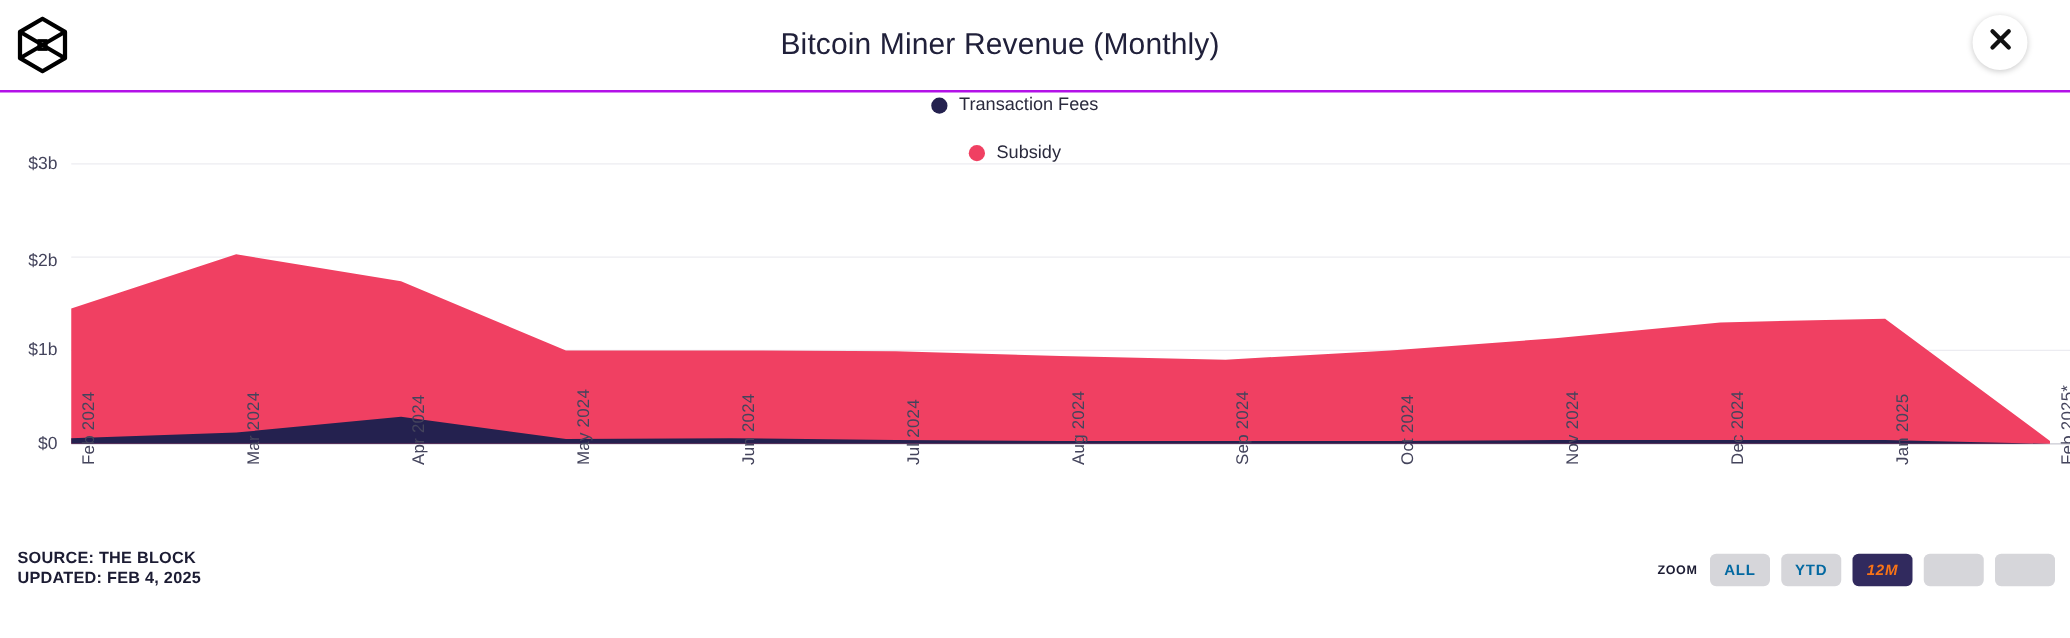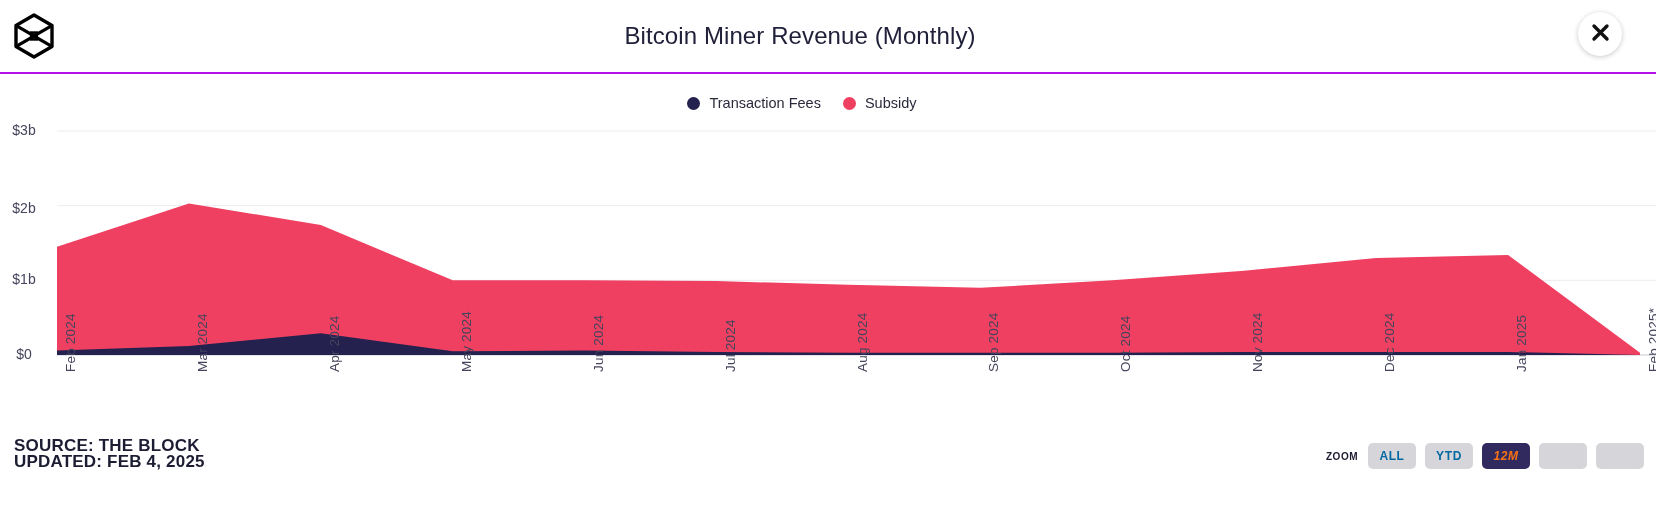--- a/index.html
+++ b/index.html
@@ -62,28 +62,29 @@
     box-shadow: 0 1px 5px rgba(0,0,0,0.22);
     cursor: pointer;
     display: flex;
     align-items: center;
     justify-content: center;
   }
 
   
   #legend {
     position: absolute;
-    left: 2px;
+    left: 12px;
     top: 92px;
     width: 1600px;
     display: flex;
     justify-content: center;
     align-items: center;
     gap: 22px;
     height: 22px;
+    flex-direction: column;
   }
   .legend-item {
     display: flex;
     align-items: center;
     gap: 9px;
     cursor: pointer;
   }
   .legend-dot {
     width: 13px;
     height: 13px;
@@ -106,21 +107,21 @@
   }
   #plot-svg {
     position: absolute;
     left: 0;
     top: 0;
   }
   .y-tick-label {
     position: absolute;
     font-size: 14px;
     color: #44445c;
-    text-align: center;
+    text-align: right;
     width: 44px;
     white-space: nowrap;
   }
 
   
   #x-axis {
     position: absolute;
     left: 0;
     top: 366px;
     width: 1656px;
@@ -135,21 +136,21 @@
     transform: rotate(-90deg);
     transform-origin: left top;
     letter-spacing: 0.2px;
   }
 
   
   #footer-source {
     position: absolute;
     left: 14px;
     top: 438px;
-    font-size: 17px;
+    font-size: 13px;
     font-weight: bold;
     line-height: 15.5px;
     color: #1c1c33;
     letter-spacing: 0.2px;
   }
   #zoom-controls {
     position: absolute;
     right: 12px;
     top: 443px;
     display: flex;

